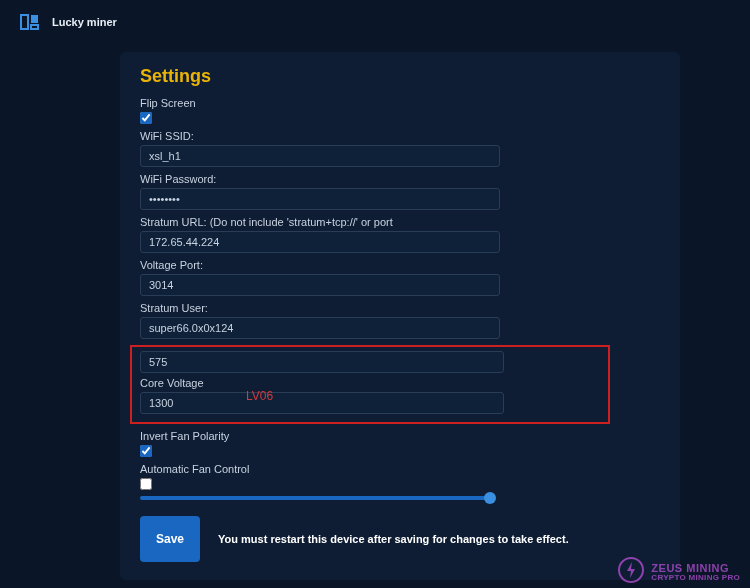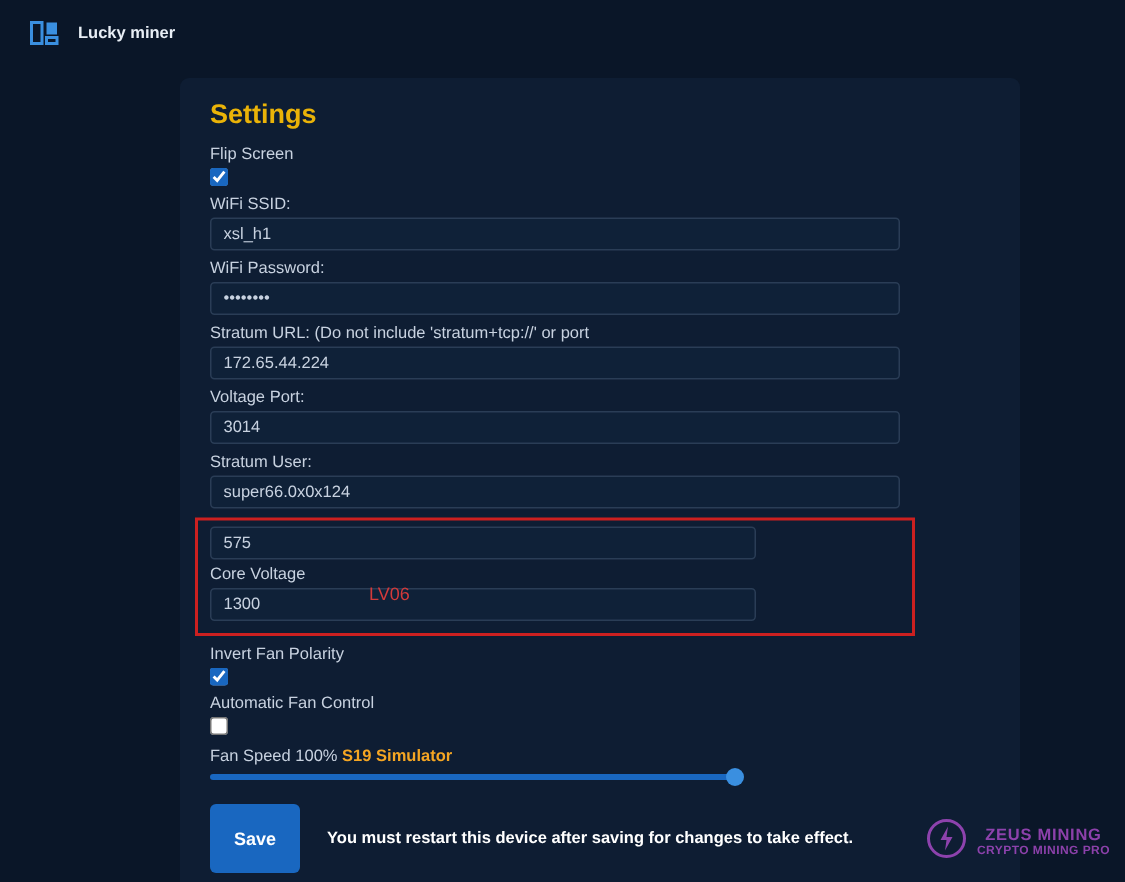--- a/index.html
+++ b/index.html
@@ -48,21 +48,21 @@
       display: block;
     }
     .checkbox {
       width: 12px;
       height: 12px;
       accent-color: #1967c0;
       margin-top: 2px;
       display: block;
     }
     .text-input {
-      width: 460px;
+      width: 360px;
       height: 22px;
       background: #0f2138;
       border: 1px solid #2a3d56;
       border-radius: 3px;
       color: #c8d2e0;
       font-size: 11px;
       padding: 0 8px;
       outline: none;
     }
     .highlight-box {
@@ -123,26 +123,25 @@
       cursor: pointer;
     }
     .restart-msg {
       font-size: 11px;
       font-weight: 700;
       color: #fff;
     }
     .watermark {
       position: absolute;
       right: 10px;
-      bottom: 10px;
+      bottom: 0;
       display: flex;
       align-items: center;
       gap: 6px;
       opacity: 0.75;
-      text-align: center;
     }
     .watermark-text {
       display: flex;
       flex-direction: column;
       line-height: 1;
     }
     .watermark-line1 {
       font-size: 11px;
       font-weight: 800;
       color: #b84fd6;
@@ -196,23 +195,20 @@
     <label class="field-label">Core Voltage</label>
     <input type="text" class="text-input" value="1300" style="">
   </div>
 
   <label class="field-label">Invert Fan Polarity</label>
   <input type="checkbox" class="checkbox" checked="" style="">
 
   <label class="field-label">Automatic Fan Control</label>
   <input type="checkbox" class="checkbox" style="">
 
-  <div class="fan-speed-row">
-    <span class="fan-speed-label">Fan Speed 100% </span><span class="fan-speed-simulator">S19 Simulator</span>
-  </div>
   <div class="slider-track">
     <div class="slider-thumb"></div>
   </div>
 
   <div class="footer-row">
     <button class="save-btn">Save</button>
     <span class="restart-msg">You must restart this device after saving for changes to take effect.</span>
   </div>
 </div>
 

